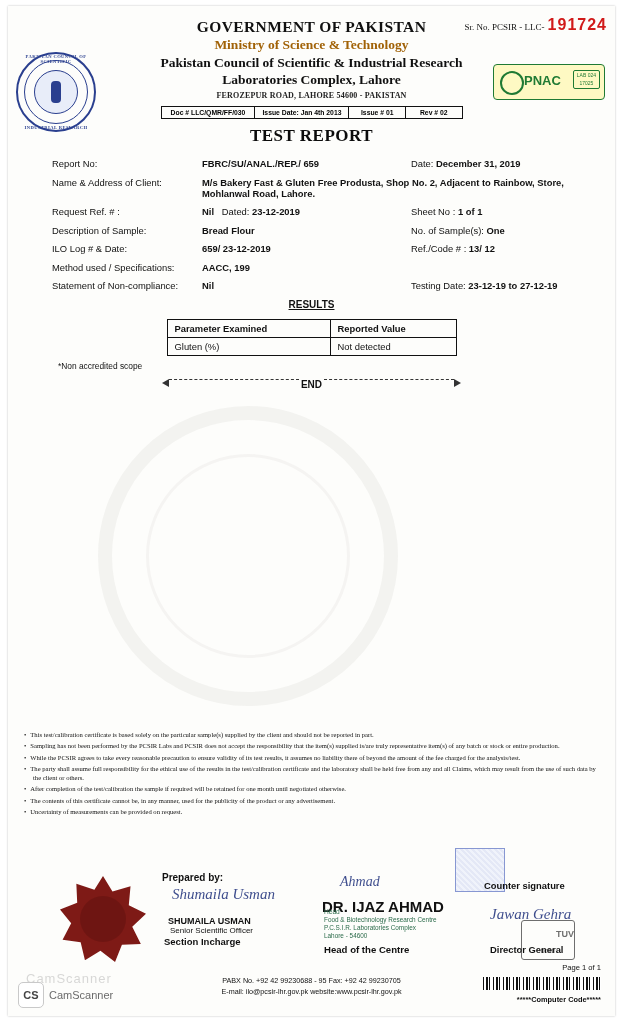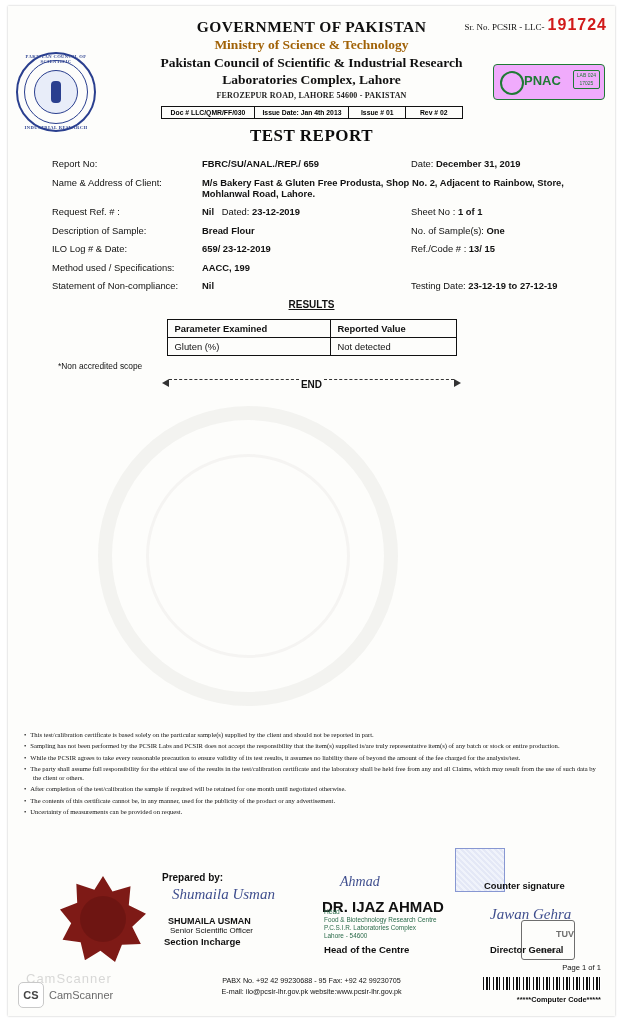--- a/index.html
+++ b/index.html
@@ -94,21 +94,21 @@
     position:absolute;left:0;right:0;bottom:2px;text-align:center;
     font-size:4.6px;color:#2a3f8f;letter-spacing:.4px;font-weight:bold;
   }
 
   
   .pnac{
     position:absolute;right:10px;top:58px;
     width:110px;height:34px;
     border:1.5px solid #1f7a34;
     border-radius:4px;
-    background:#f0abfc;
+    background:#fef9c3;
   }
   .pnac .cir{
     position:absolute;left:6px;top:6px;width:20px;height:20px;border-radius:50%;
     border:2px solid #1f7a34;
   }
   .pnac .nm{
     position:absolute;left:30px;top:8px;
     font-size:13px;font-weight:bold;color:#1f7a34;
     font-family:"Liberation Sans",sans-serif;
   }
@@ -451,21 +451,21 @@
           <span>No. of Sample(s):</span>
           <span class="b">One</span>
         </div>
       </div>
 
       <div class="mrow">
         <div class="mlab">ILO Log # &amp; Date:</div>
         <div class="mval b">659/ 23-12-2019</div>
         <div class="mright">
           <span>Ref./Code # :</span>
-          <span class="b">13/ 15</span>
+          <span class="b">13/ 12</span>
         </div>
       </div>
 
       <div class="mrow">
         <div class="mlab">Method used / Specifications:</div>
         <div class="mval b">AACC, 199</div>
       </div>
 
       <div class="mrow">
         <div class="mlab">Statement of Non-compliance:</div>

